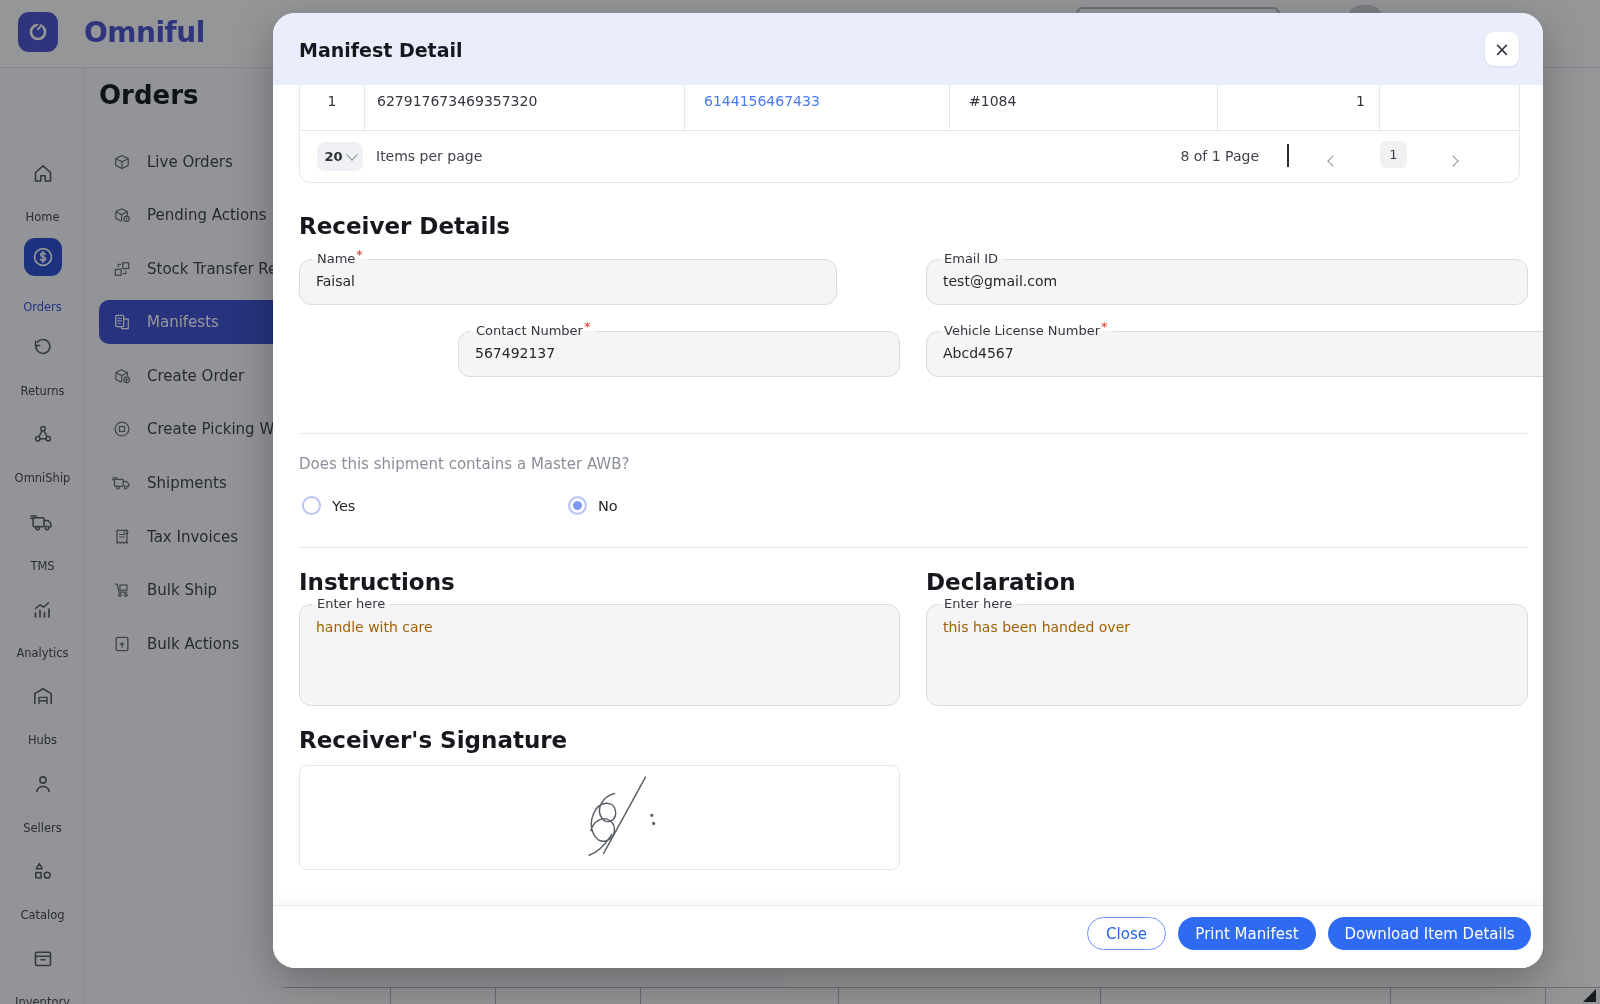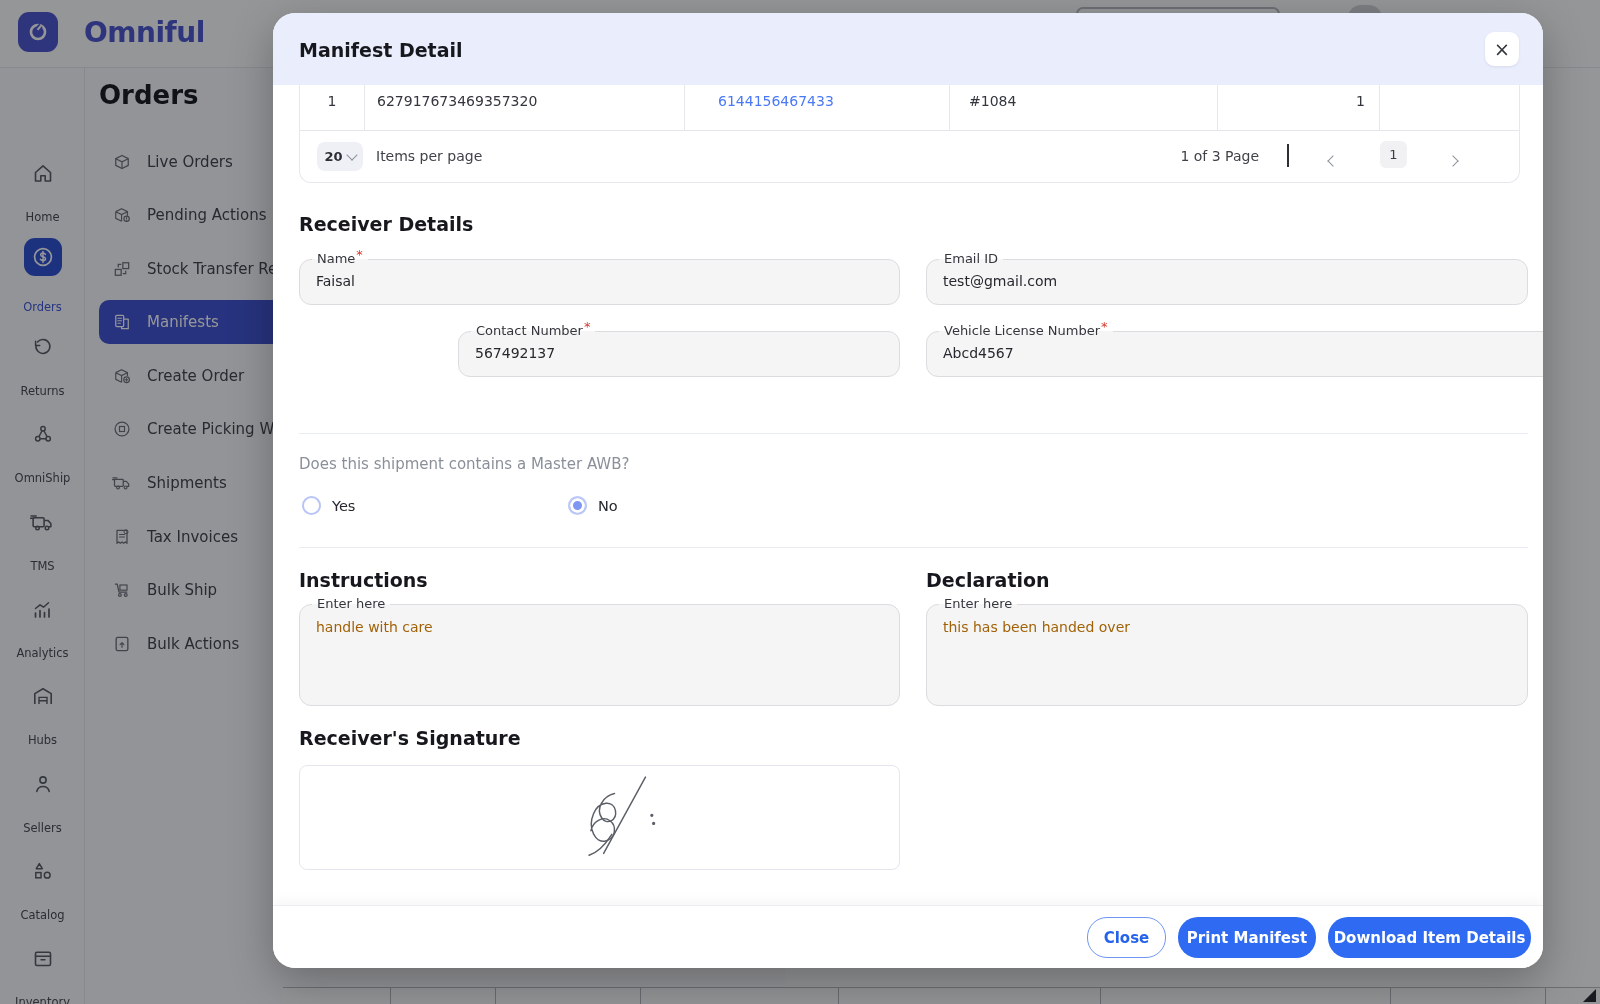--- a/index.html
+++ b/index.html
@@ -54,21 +54,21 @@
   .pinfo { position:absolute; right:260px; top:17px; font-size:14px; color:#3f4249; }
   .pcursor { position:absolute; right:230px; top:13px; width:2px; height:23px; background:#2b2e33; }
   .pgbox { position:absolute; right:112px; top:10px; width:27px; height:27px; background:#f1f1f4; border-radius:6px; display:flex; align-items:center; justify-content:center; font-size:13px; color:#3a3d43; cursor:pointer; }
   .chev { display:inline-block; width:8px; height:8px; border-right:1.7px solid #8e939b; border-bottom:1.7px solid #8e939b; }
   .chev.down { transform:rotate(45deg); margin-top:-3px; }
   .chev.left { transform:rotate(135deg); }
   .chev.right { transform:rotate(-45deg); }
   .pprev { position:absolute; right:182px; top:19px; cursor:pointer; }
   .pnext { position:absolute; right:62px; top:19px; cursor:pointer; }
 
-  .sec-h { position:absolute; font-size:19px; font-weight:600; color:#16181d; }
+  .sec-h { position:absolute; font-size:23px; font-weight:600; color:#16181d; }
 
   .field { position:absolute; height:46px; background:#f5f5f6; border:1px solid #dcdce0; border-radius:12px; }
   .field .flabel { position:absolute; left:12px; top:-9px; padding:0 5px; font-size:13px; color:#33363c; background:linear-gradient(#ffffff 52%, #f5f5f6 52%); border-radius:4px; white-space:nowrap; }
   .field .fvalue { position:absolute; left:16px; top:13px; font-size:14px; color:#26282d; }
   .req::after { content:"*"; color:#d43a2f; font-size:13px; margin-left:1px; position:relative; top:-4px; }
 
   .phone-sel { position:absolute; height:46px; background:#f5f5f6; border:1px solid #dcdce0; border-radius:12px; display:flex; align-items:center; gap:10px; padding:0 13px; cursor:pointer; }
   .flag { width:27px; height:18px; border-radius:3px; background:#38433b; position:relative; flex:0 0 27px; }
   .flag::before { content:""; position:absolute; left:4px; right:4px; top:4px; height:2.5px; background:rgba(255,255,255,0.85); }
   .flag::after { content:""; position:absolute; left:6px; right:6px; bottom:4px; height:1.5px; background:rgba(255,255,255,0.6); }
@@ -82,21 +82,21 @@
   .radio.checked { background:#7d97f3; border:2.5px solid #bcc8f8; box-shadow:inset 0 0 0 3px #fff; }
   .radio-label { font-size:14.5px; color:#26282d; }
 
   .tarea { position:absolute; height:102px; background:#f5f5f6; border:1px solid #dcdce0; border-radius:12px; }
   .tarea .flabel { position:absolute; left:12px; top:-9px; padding:0 5px; font-size:13px; color:#33363c; background:linear-gradient(#ffffff 52%, #f5f5f6 52%); border-radius:4px; }
   .tarea .tvalue { position:absolute; left:16px; top:14px; font-size:14px; color:#a16207; }
 
   .sign-box { position:absolute; left:26px; top:752px; width:601px; height:105px; background:#fff; border:1px solid #e4e6ee; border-radius:8px; display:flex; align-items:center; justify-content:center; }
 
   .modal-footer { position:absolute; left:0; right:0; bottom:0; height:63px; background:#fff; border-top:1px solid #eceef2; box-shadow:0 -4px 12px rgba(0,0,0,0.04); }
-  .btn { position:absolute; top:11px; height:41px; border-radius:20px; display:flex; align-items:center; justify-content:center; font-size:15px; cursor:pointer;font-weight:bold; }
+  .btn { position:absolute; top:11px; height:33px; border-radius:20px; display:flex; align-items:center; justify-content:center; font-size:15px; cursor:pointer; }
   .btn-outline { background:#fff; border:1px solid #6e96f4; color:#2563eb; }
   .btn-fill { background:#2e6bf2; color:#fff; border:none; }
 </style>
 </head>
 <body>
 
 <svg width="0" height="0" style="position:absolute">
   <defs>
     <symbol id="i-home" viewBox="0 0 24 24">
         <path d="M4.5 11.5 12 4.8l7.5 6.7V20h-5.3v-5.2h-4.4V20H4.5z" fill="none" stroke="currentColor" stroke-width="1.6" stroke-linejoin="round"></path>
@@ -399,46 +399,46 @@
   <div class="modal">
     <div class="modal-header">
       <div class="modal-title">Manifest Detail</div>
       <div class="close-btn">×</div>
     </div>
 
     <div class="tbl-wrap">
       <div class="tbl-row">
         <div class="cell" style="left:0;width:64px;text-align:center">1</div>
         <div class="cell" style="left:77px">627917673469357320</div>
-        <div class="cell link" style="left:418px">6144156467433</div>
+        <div class="cell link" style="left:404px">6144156467433</div>
         <div class="cell" style="left:669px">#1084</div>
         <div class="cell" style="left:917px;width:148px;text-align:right">1</div>
         <div class="vline" style="left:64px"></div>
         <div class="vline" style="left:384px"></div>
         <div class="vline" style="left:649px"></div>
         <div class="vline" style="left:917px"></div>
         <div class="vline" style="left:1079px"></div>
       </div>
       <div class="pager">
         <div class="psize">
           <span>20</span>
           <span class="chev down"></span>
         </div>
         <div class="per-page">Items per page</div>
-        <div class="pinfo">1 of 3 Page</div>
+        <div class="pinfo">8 of 1 Page</div>
         <div class="pcursor"></div>
         <div class="pprev"><span class="chev left"></span></div>
         <div class="pgbox">1</div>
         <div class="pnext"><span class="chev right"></span></div>
       </div>
     </div>
 
     <div class="sec-h" style="left:26px;top:200px">Receiver Details</div>
 
-    <div class="field" style="left:26px;top:246px;width:601px">
+    <div class="field" style="left:26px;top:246px;width:538px">
       <span class="flabel req">Name</span>
       <span class="fvalue">Faisal</span>
     </div>
     <div class="field" style="left:653px;top:246px;width:602px">
       <span class="flabel">Email ID</span>
       <span class="fvalue">test@gmail.com</span>
     </div>
 
     <div class="field" style="left:185px;top:318px;width:442px">
       <span class="flabel req">Contact Number</span>

